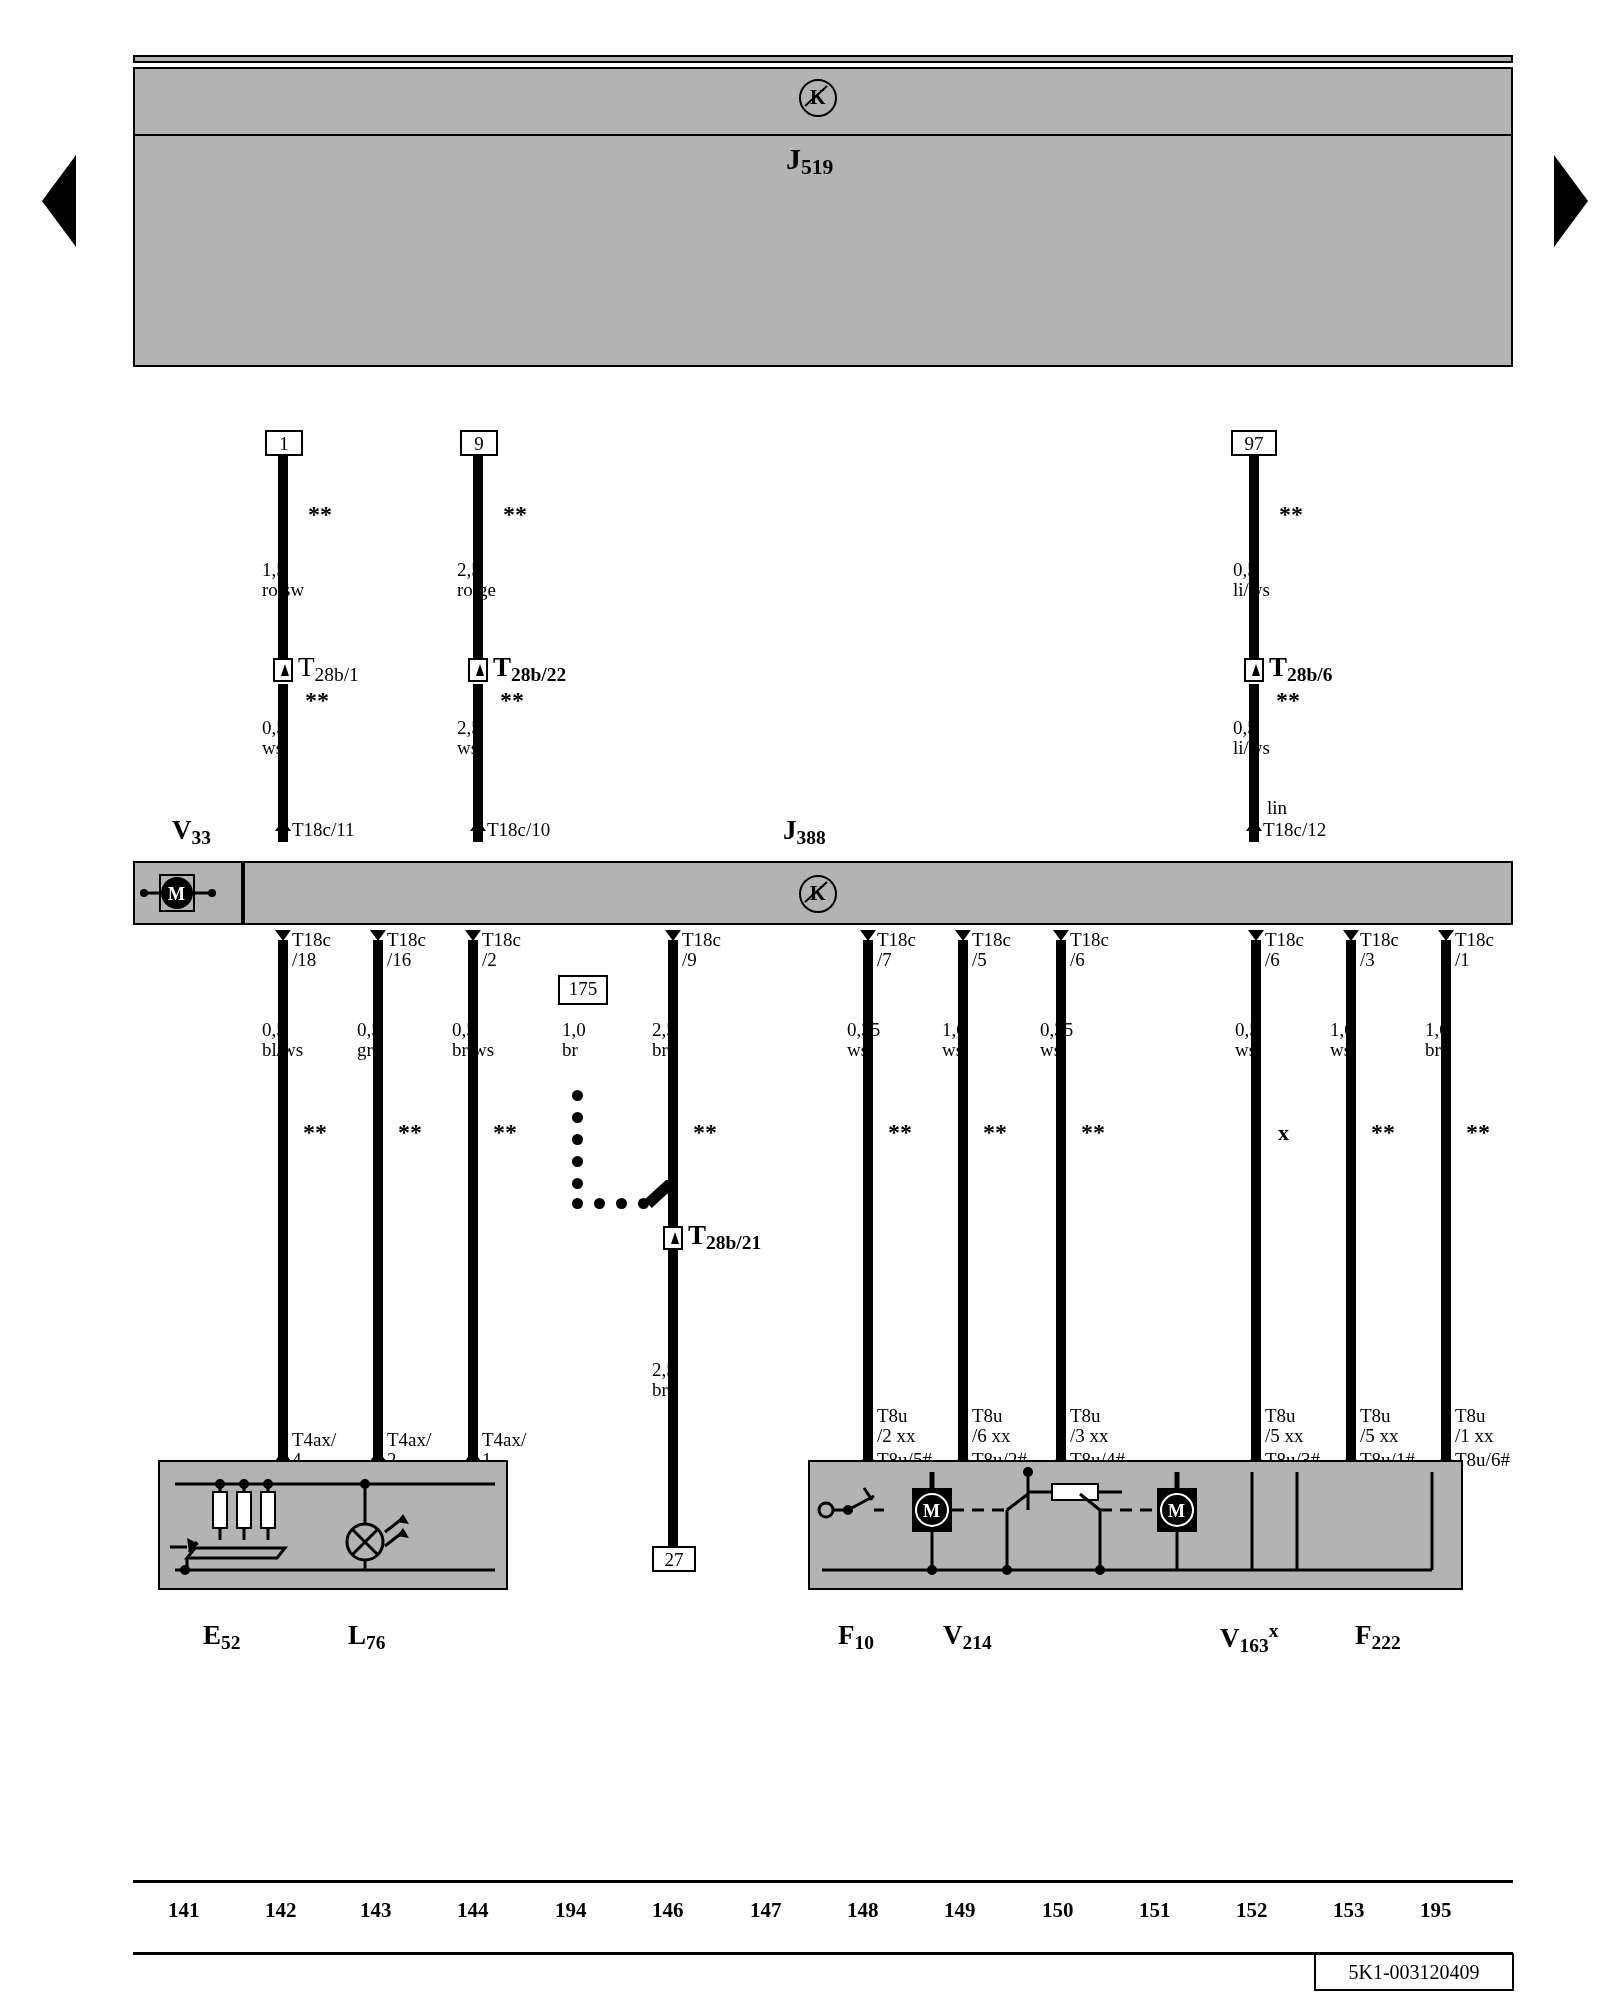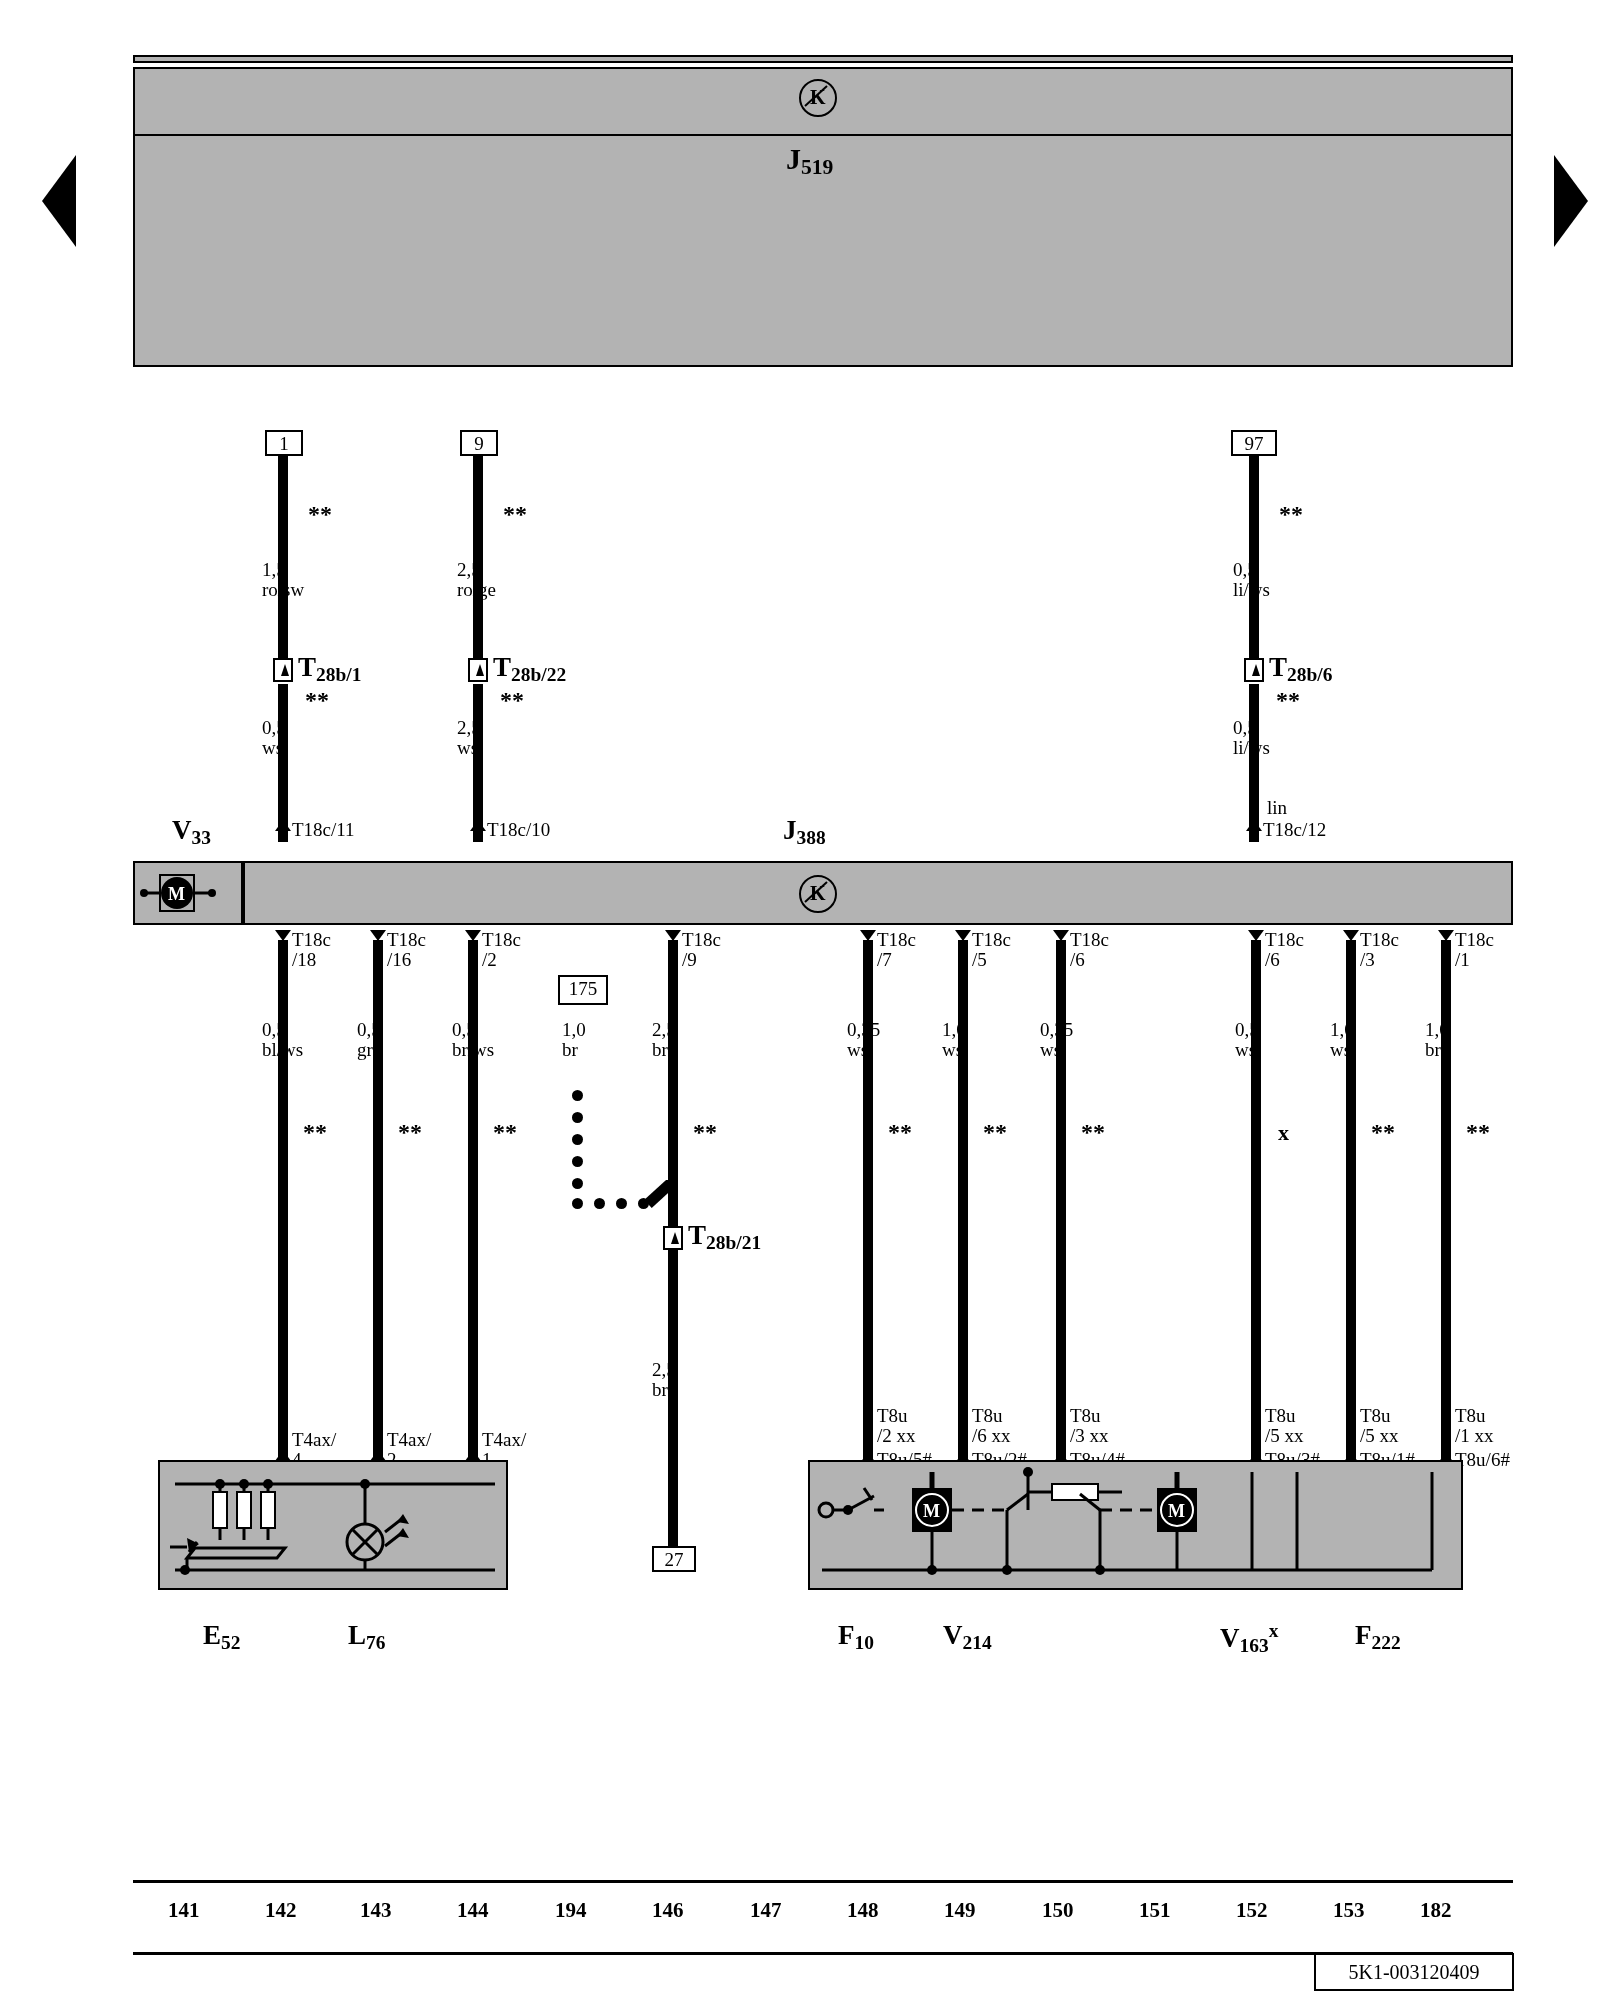--- a/index.html
+++ b/index.html
@@ -46,21 +46,21 @@
       <line x1="4" y1="25" x2="26" y2="5" stroke="#000" stroke-width="2"></line>
     </svg>
   </div>
   <div class="lbl" style="left:786px;top:142px;font-size:30px;font-weight:bold"><span>J</span><span class="sub">519</span></div>
 
   <div class="num-box" style="left:265px;top:430px;width:38px;height:26px"><span>1</span></div>
   <div class="wire" style="left:278px;top:456px;height:204px;"></div>
   <div class="star" style="left:308px;top:502px"><span>**</span></div>
   <div class="wirelabel" style="left:262px;top:560px"><span>1,5</span><br><span>ro/sw</span></div>
   <div class="conn" style="left:273px;top:658px"></div>
-  <div class="lbl" style="left:298px;top:652px;font-size:27px;font-weight:bold"><span>T</span><span class="sub">28b/1</span></div>
+  <div class="lbl" style="left:298px;top:652px;font-size:27px;font-weight:normal"><span>T</span><span class="sub">28b/1</span></div>
   <div class="wire" style="left:278px;top:684px;height:158px;"></div>
   <div class="star" style="left:305px;top:688px"><span>**</span></div>
   <div class="wirelabel" style="left:262px;top:718px"><span>0,5</span><br><span>ws</span></div>
   <div class="arrow-up" style="left:275px;top:820px"></div>
   <div class="wirelabel" style="left:292px;top:820px"><span>T18c/11</span></div>
 
   <div class="num-box" style="left:460px;top:430px;width:38px;height:26px"><span>9</span></div>
   <div class="wire" style="left:473px;top:456px;height:204px;"></div>
   <div class="star" style="left:503px;top:502px"><span>**</span></div>
   <div class="wirelabel" style="left:457px;top:560px"><span>2,5</span><br><span>ro/ge</span></div>
@@ -307,19 +307,19 @@
   <div class="bottomnum" style="left:457px;top:1898px"><span>144</span></div>
   <div class="bottomnum" style="left:555px;top:1898px"><span>194</span></div>
   <div class="bottomnum" style="left:652px;top:1898px"><span>146</span></div>
   <div class="bottomnum" style="left:750px;top:1898px"><span>147</span></div>
   <div class="bottomnum" style="left:847px;top:1898px"><span>148</span></div>
   <div class="bottomnum" style="left:944px;top:1898px"><span>149</span></div>
   <div class="bottomnum" style="left:1042px;top:1898px"><span>150</span></div>
   <div class="bottomnum" style="left:1139px;top:1898px"><span>151</span></div>
   <div class="bottomnum" style="left:1236px;top:1898px"><span>152</span></div>
   <div class="bottomnum" style="left:1333px;top:1898px"><span>153</span></div>
-  <div class="bottomnum" style="left:1420px;top:1898px"><span>182</span></div>
+  <div class="bottomnum" style="left:1420px;top:1898px"><span>195</span></div>
 
   <div class="abs" style="left:1314px;top:1953px;width:200px;height:38px;border:2px solid #000;box-sizing:border-box;background:#fff">
     <div style="font-size:20px;text-align:center;padding-top:6px;font-family:'Liberation Serif',serif">5K1-003120409</div>
   </div>
 
 </div>
 
 </body></html>

